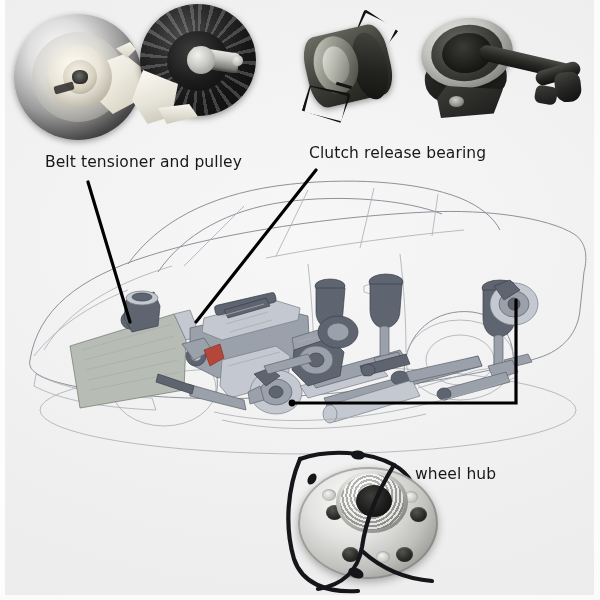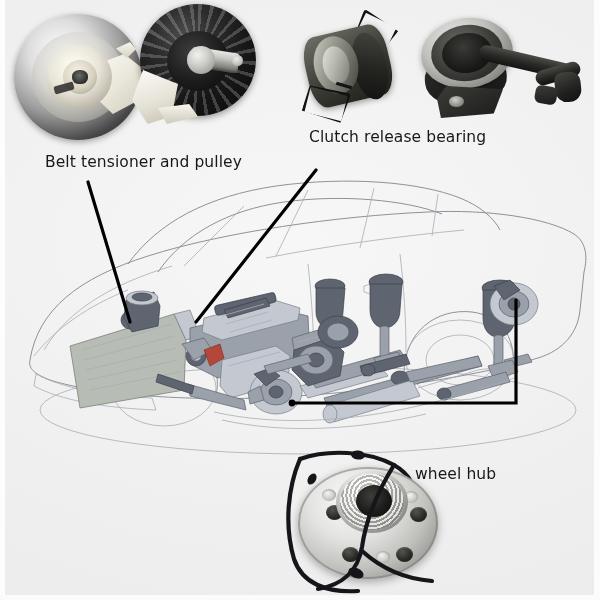--- a/index.html
+++ b/index.html
@@ -14,21 +14,21 @@
      background:
        radial-gradient(ellipse 120% 80% at 50% 40%, #f7f7f7 0%, #efefef 60%, #ebebeb 100%);}
   .edge-l{position:absolute;left:0;top:0;width:5px;height:600px;background:#fdfdfd;}
   .edge-r{position:absolute;right:0;top:0;width:6px;height:600px;background:#fcfcfc;}
   .edge-b{position:absolute;left:0;bottom:0;width:600px;height:5px;background:#fbfbfb;}
 
   
   .label{position:absolute;color:#181818;font-size:15.5px;
          font-weight:400;letter-spacing:.1px;line-height:19px;white-space:pre;}
   #lbl-belt{left:45px;top:153px;}
-  #lbl-clutch{left:309px;top:128px;}
+  #lbl-clutch{left:309px;top:144px;}
   #lbl-wheel{left:415px;top:419px;line-height:22px;}
   svg.leader-svg{position:absolute;left:0;top:0;width:600px;height:600px;
                  pointer-events:none;}
 
   
   .photo{position:absolute;}
 
   
   #ph-tensioner{left:8px;top:2px;width:150px;height:145px;}
   .tens-outer{position:absolute;left:6px;top:12px;width:128px;height:126px;

